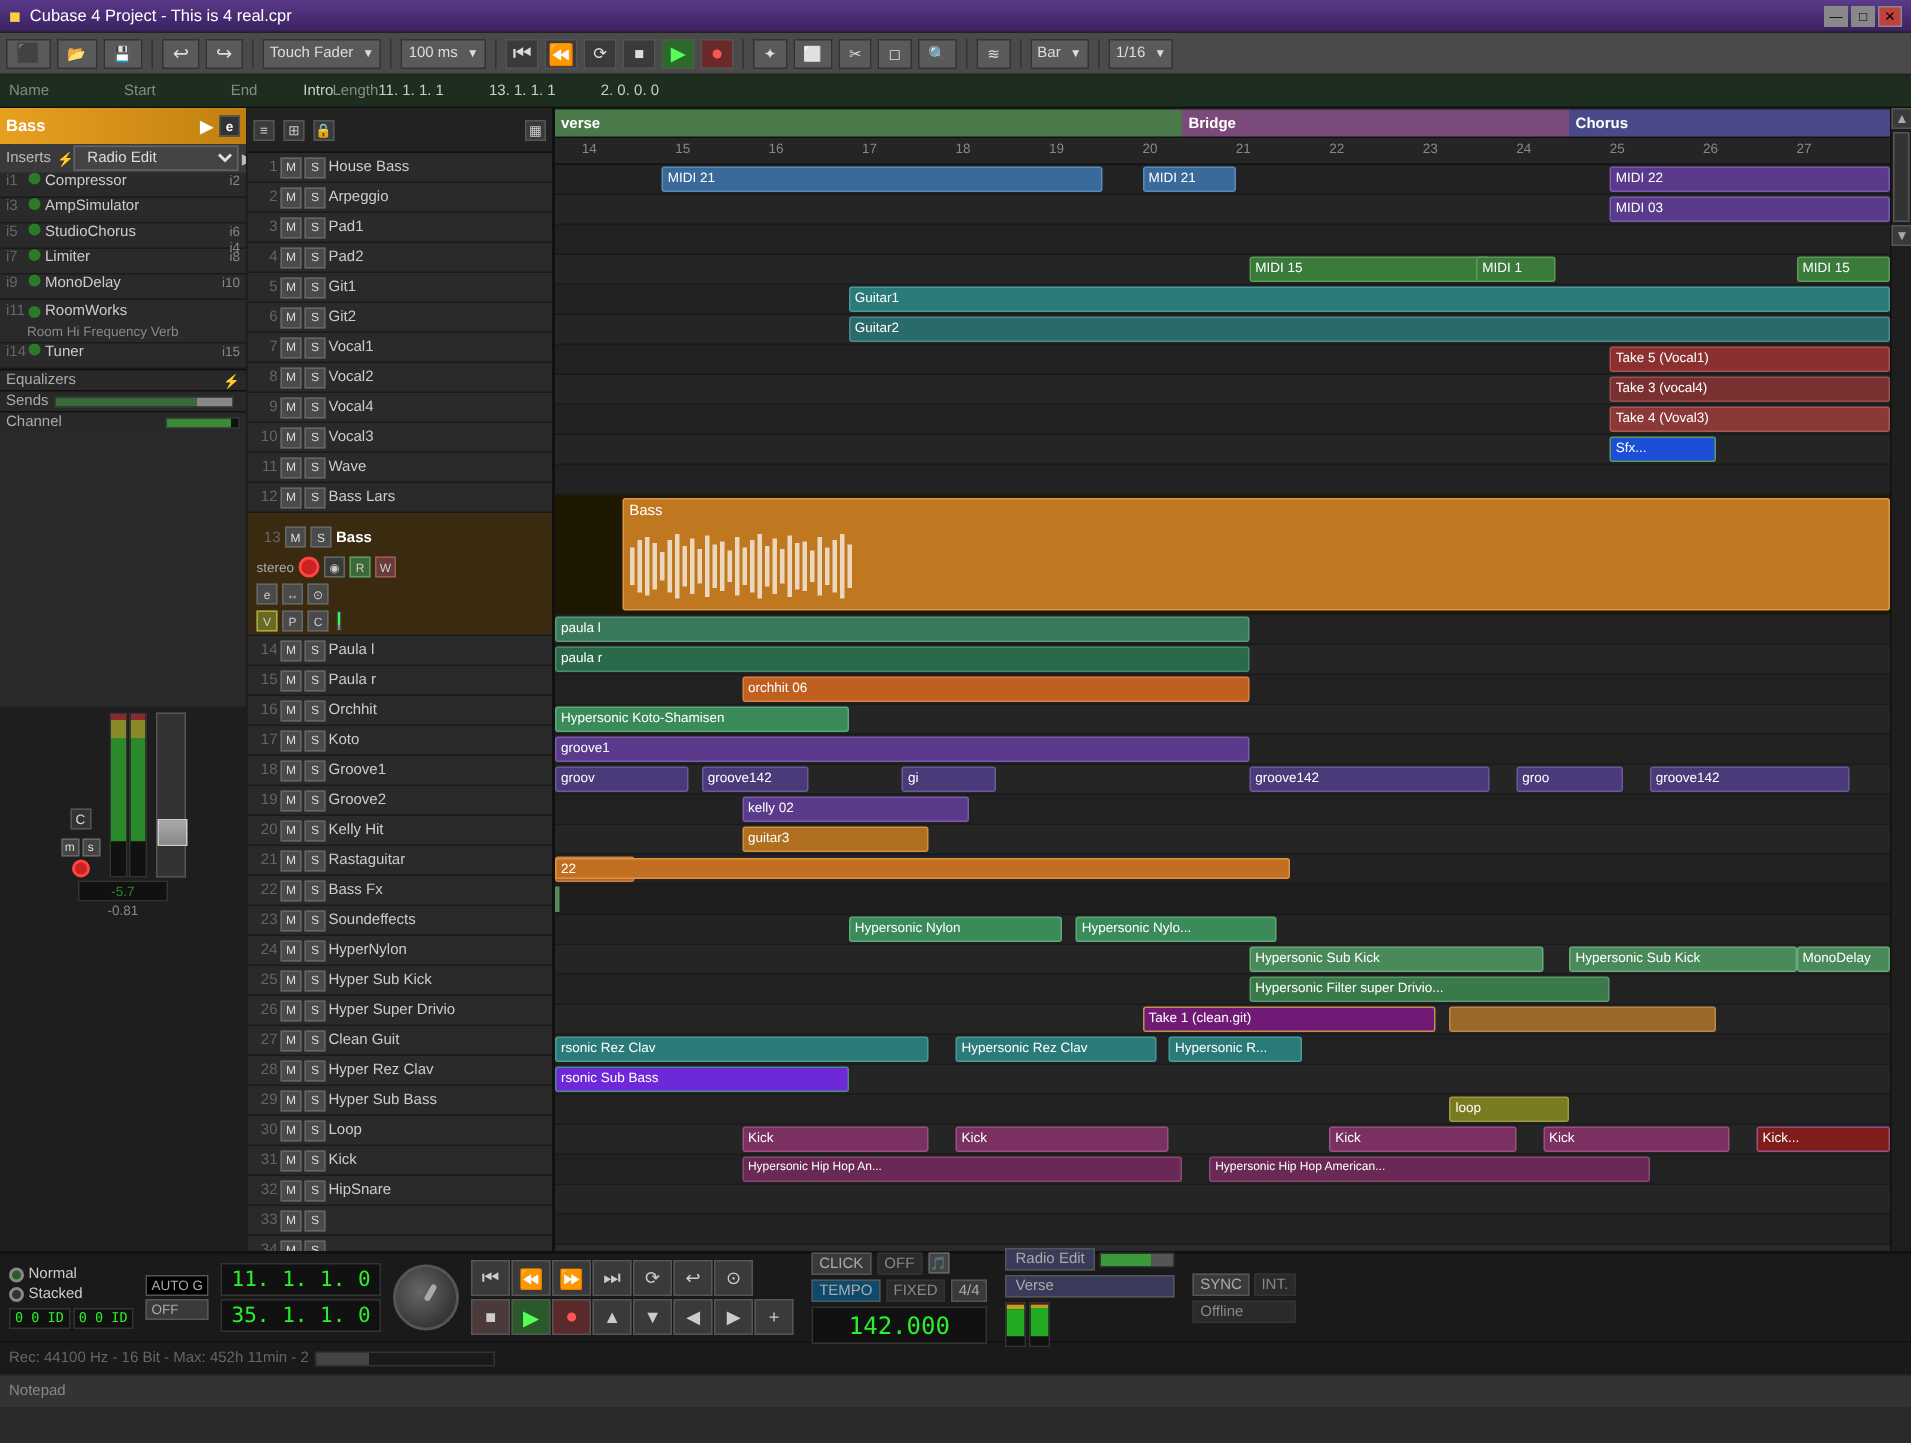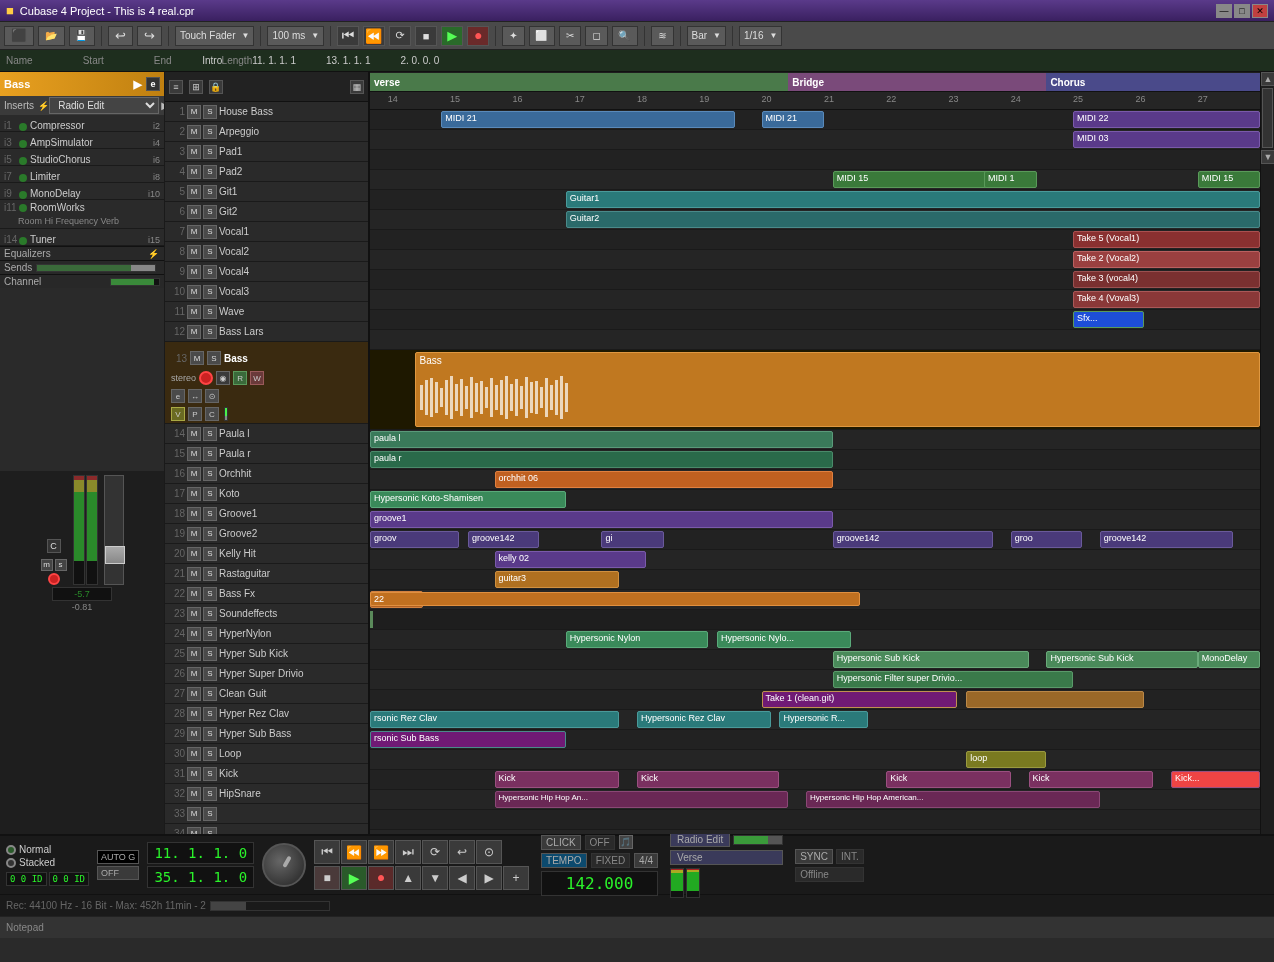--- a/index.html
+++ b/index.html
@@ -376,21 +376,21 @@
     }
 
     .inserts-area {
       overflow: hidden;
       flex: 1;
     }
 
     .insert-slot {
       height: 17px;
       display: flex;
-      align-items: flex-end;
+      align-items: flex-start;
       gap: 3px;
       padding: 0 4px;
       border-bottom: 1px solid #1a1a1a;
       font-size: 10px;
       color: #bbb;
       cursor: pointer;
     }
     .slot-num { color: #666; width: 12px; }
     .slot-led { width: 8px; height: 8px; border-radius: 50%; background: #2a7a2a; flex-shrink: 0; }
     
@@ -892,23 +892,20 @@
             </div>
 
             <div class="track-lane">
               <div class="clip clip-audio-teal" style="left:22%;width:78%;background:#2a6a6a;border-color:#4a8a8a;">Guitar2</div>
             </div>
 
             <div class="track-lane">
               <div class="clip clip-audio-red" style="left:79%;width:21%;">Take 5 (Vocal1)</div>
             </div>
 
-            <div class="track-lane">
-              <div class="clip clip-audio-red" style="left:79%;width:21%;background:#9a4040;border-color:#ba6060;">Take 2 (Vocal2)</div>
-            </div>
 
             <div class="track-lane">
               <div class="clip clip-audio-red" style="left:79%;width:21%;background:#7a3030;border-color:#9a5050;">Take 3 (vocal4)</div>
             </div>
 
             <div class="track-lane">
               <div class="clip clip-audio-red" style="left:79%;width:21%;background:#8a3838;border-color:#aa5858;">Take 4 (Voval3)</div>
             </div>
 
             <div class="track-lane">
@@ -1024,33 +1021,33 @@
               <div class="clip clip-audio-orange" style="left:67%;width:20%;background:#9a6828;border-color:#ba8848;"></div>
             </div>
 
             <div class="track-lane">
               <div class="clip clip-audio-teal" style="left:0%;width:28%;background:#2a7a7a;border-color:#4a9a9a;">rsonic Rez Clav</div>
               <div class="clip clip-audio-teal" style="left:30%;width:15%;background:#2a7a7a;border-color:#4a9a9a;">Hypersonic Rez Clav</div>
               <div class="clip clip-audio-teal" style="left:46%;width:10%;background:#2a7a7a;border-color:#4a9a9a;">Hypersonic R...</div>
             </div>
 
             <div class="track-lane">
-              <div class="clip clip-audio-teal" style="left:0%;width:22%;background:#701a75;border-color:#4a8a8a;">rsonic Sub Bass</div>
+              <div class="clip clip-audio-teal" style="left:0%;width:22%;background:#6d28d9;border-color:#4a8a8a;">rsonic Sub Bass</div>
             </div>
 
             <div class="track-lane">
               <div class="clip clip-audio-yellow" style="left:67%;width:9%;background:#7a7a20;border-color:#9a9a40;">loop</div>
             </div>
 
             <div class="track-lane">
               <div class="clip clip-audio-pink" style="left:14%;width:14%;background:#7a3060;border-color:#9a5080;">Kick</div>
               <div class="clip clip-audio-pink" style="left:30%;width:16%;background:#7a3060;border-color:#9a5080;">Kick</div>
               <div class="clip clip-audio-pink" style="left:58%;width:14%;background:#7a3060;border-color:#9a5080;">Kick</div>
               <div class="clip clip-audio-pink" style="left:74%;width:14%;background:#7a3060;border-color:#9a5080;">Kick</div>
-              <div class="clip clip-audio-pink" style="left:90%;width:10%;background:#ef4444;border-color:#9a5080;">Kick...</div>
+              <div class="clip clip-audio-pink" style="left:90%;width:10%;background:#7f1d1d;border-color:#9a5080;">Kick...</div>
             </div>
 
             <div class="track-lane">
               <div class="clip clip-audio-pink" style="left:14%;width:33%;background:#6a2855;border-color:#8a4875;font-size:8px;">Hypersonic Hip Hop An...</div>
               <div class="clip clip-audio-pink" style="left:49%;width:33%;background:#6a2855;border-color:#8a4875;font-size:8px;">Hypersonic Hip Hop American...</div>
             </div>
 
             <div class="track-lane"></div>
 
             <div class="track-lane"></div>

